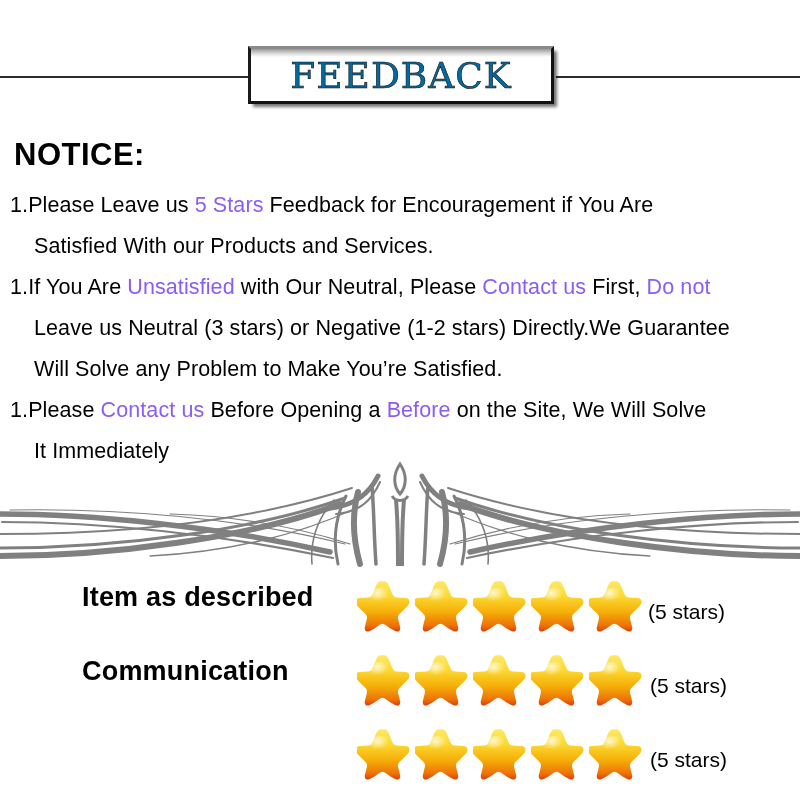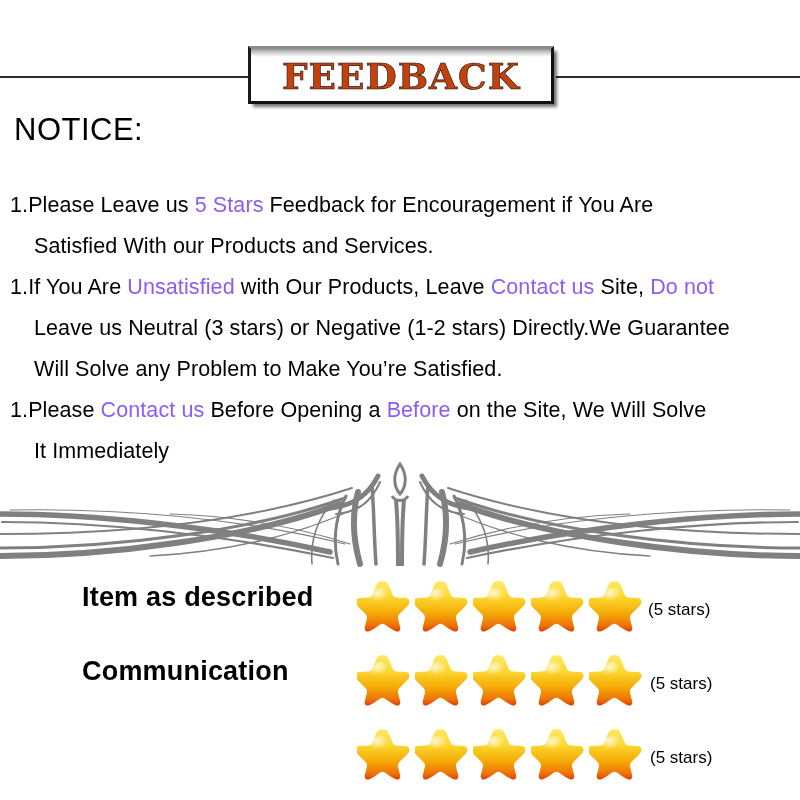--- a/index.html
+++ b/index.html
@@ -53,34 +53,34 @@
     left: 0; top: 0; right: 0;
     height: 8px;
     background: linear-gradient(to bottom, #9a9a9a 0%, #d8d8d8 55%, #ffffff 100%);
   }
   #feedback-title {
     position: absolute;
     left: 0; right: 0;
     top: 6px;
     text-align: center;
     font-family: "DejaVu Serif", serif;
-    font-weight: bold;
+    font-weight: normal;
     font-size: 36px;
     letter-spacing: 1px;
-    color: #c2410c;
+    color: #0369a1;
     -webkit-text-stroke: 0.6px #111111;
   }
 
   
   #notice-heading {
     position: absolute;
     left: 14px;
-    top: 112px;
+    top: 137px;
     font-size: 31px;
-    font-weight: normal;
+    font-weight: bold;
     letter-spacing: 0.5px;
   }
 
   
   #notice-body {
     position: absolute;
     left: 10px;
     top: 185px;
     width: 800px;
   }
@@ -126,42 +126,42 @@
     left: 357px;
     top: 6px;
     display: flex;
     gap: 4px;
   }
   .star-svg { display: block; }
   .stars-caption {
     position: absolute;
     left: 648px;
     top: 28px;
-    font-size: 17px;
+    font-size: 21px;
   }
   .rating-row.r2 .stars-caption { left: 650px; }
   .rating-row.r3 .stars-caption { left: 650px; }
 </style>
 </head>
 <body>
 
 <div id="header-banner">
   <div class="rule" id="rule-left"></div>
   <div class="rule" id="rule-right"></div>
   <div id="feedback-box">
     <div id="feedback-title">FEEDBACK</div>
   </div>
 </div>
 
 <div id="notice-heading">NOTICE:</div>
 
 <div id="notice-body">
     <div class="line"><span>1.Please Leave us  </span><span class="hl">5 Stars</span><span>  Feedback for  Encouragement  if You Are</span></div>
     <div class="line indent"><span>Satisfied With our Products and Services.</span></div>
-    <div class="line"><span>1.If You Are </span><span class="hl">Unsatisfied</span><span> with Our Products, Leave </span><span class="hl">Contact us</span><span> Site, </span><span class="hl">Do not</span></div>
+    <div class="line"><span>1.If You Are </span><span class="hl">Unsatisfied</span><span> with Our Neutral, Please </span><span class="hl">Contact us</span><span> First, </span><span class="hl">Do not</span></div>
     <div class="line indent"><span>Leave us Neutral (3 stars) or Negative (1-2 stars) Directly.We Guarantee</span></div>
     <div class="line indent"><span>Will Solve any Problem to Make You’re  Satisfied.</span></div>
     <div class="line"><span>1.Please </span><span class="hl">Contact us</span><span> Before Opening a </span><span class="hl">Before</span><span> on the Site, We Will Solve</span></div>
     <div class="line indent"><span>It Immediately</span></div>
   </div>
 
 <div id="ornament">
   <svg width="800" height="115" viewBox="0 0 800 115" xmlns="http://www.w3.org/2000/svg" aria-hidden="true">
     <g id="orn-half" fill="none" stroke="#808080" stroke-linecap="round">
 

